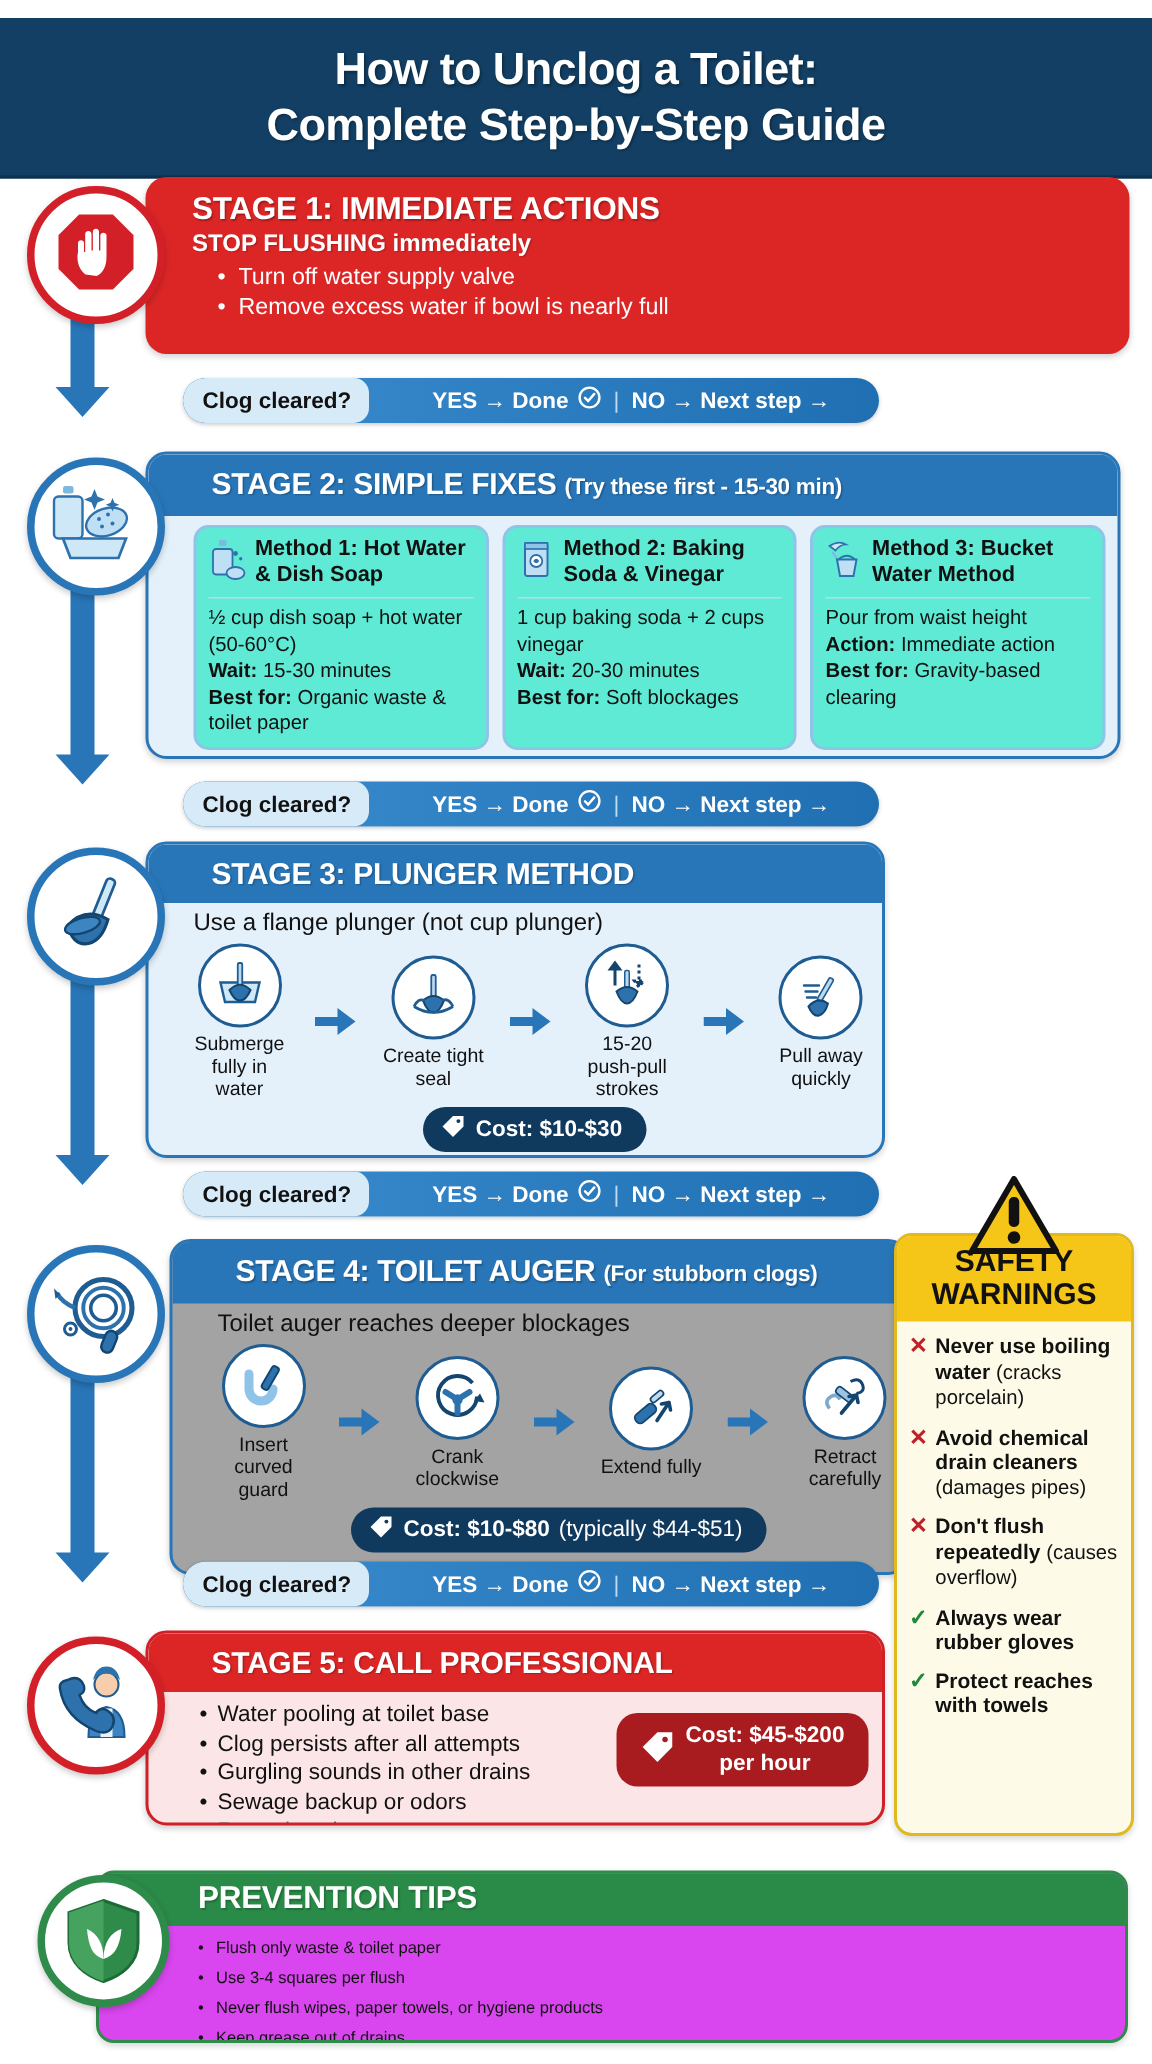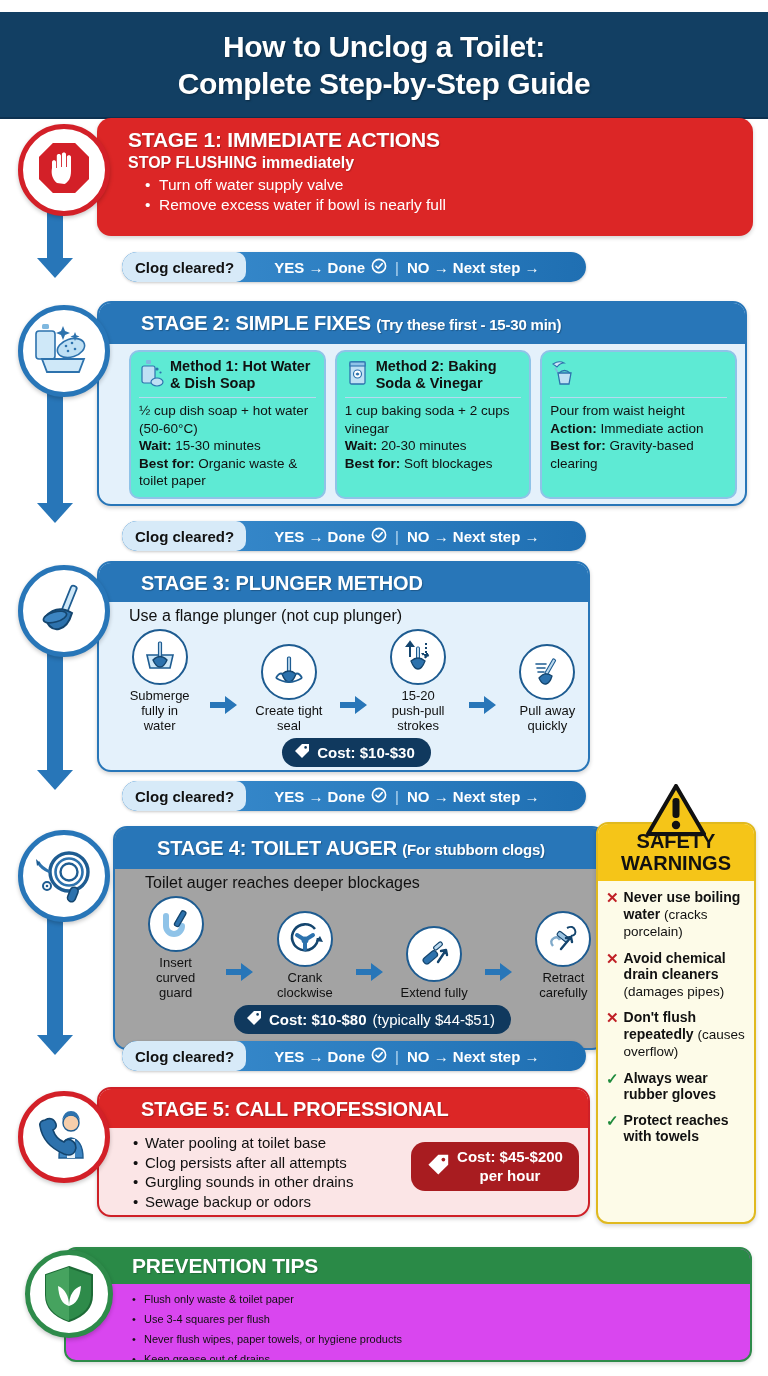--- a/index.html
+++ b/index.html
@@ -73,21 +73,21 @@
   .method hr { border:none; border-top:1px solid #b8d9ef; margin:5px 0 4px 0; }
   .method-lines { font-size:13.5px; line-height:17.5px; color:#111; }
   .method-lines b { font-weight:bold; }
 
   
   #stage3 { left:97px; top:561px; width:493px; height:211px;
             background:#e4f1fb; border:2px solid #2876b8; }
   #stage3 .stage-head { background:#2876b8; }
   .lead { font-size:16px; color:#111; margin:5px 0 2px 30px; }
 
-  .steprow { display:flex; align-items:flex-end; justify-content:center;
+  .steprow { display:flex; align-items:center; justify-content:center;
              padding:2px 6px 0 26px; gap:16px; }
   .step { width:88px; text-align:center; }
   .stepcircle {
     width:56px; height:56px; border-radius:50%; border:2.5px solid #1e5c91;
     margin:0 auto 3px auto; background:#fff;
     display:flex; align-items:center; justify-content:center;
   }
   .steplabel { font-size:13px; line-height:15px; color:#111; }
   .steparrow { width:34px; display:flex; align-items:center; justify-content:center;
                height:56px; }
@@ -128,21 +128,21 @@
     background:linear-gradient(90deg,#3b8ed0 0%, #1f6fb2 100%);
     box-shadow:0 1px 3px rgba(0,0,0,.22);
   }
   .decision .q {
     background:#d7eaf8; color:#111; font-weight:bold; font-size:15px;
     display:flex; align-items:center; padding:0 12px 0 13px;
     border-radius:15px 10px 10px 15px;
   }
   .decision .ans {
     color:#fff; font-weight:bold; font-size:15px;
-    display:flex; align-items:center; gap:6px; padding:0 14px 0 28px;
+    display:flex; align-items:center; gap:6px; padding:0 14px 0 10px;margin-left:32px;
   }
   .decision .sep { color:#bcdcf4; font-weight:normal; padding:0 2px; }
 
   
   .badge {
     position:absolute; border-radius:50%; background:#fff; z-index:4;
     display:flex; align-items:center; justify-content:center;
     box-shadow:0 2px 4px rgba(0,0,0,.22);
   }
   #badge1 { left:18px; top:124px; width:92px; height:92px; border:5px solid #d32028; }
@@ -288,20 +288,21 @@
     <div class="method">
       <div class="method-title-row">
         <span>
           <svg width="26" height="30" viewBox="0 0 26 30">
             <path d="M3 6 q6 -4 11 -1 q-4 0 -7 4 z" fill="#cfe8f8" stroke="#2d72ad" stroke-width="1.1"></path>
             <path d="M5 10 q3 4 5 9" stroke="#7fb8df" stroke-width="1.4" fill="none"></path>
             <path d="M8 15 h13 l-2 11 h-9 z" fill="#bfe0f4" stroke="#2d72ad" stroke-width="1.3"></path>
             <path d="M9 15 q5.5 -5 11 0" fill="none" stroke="#2d72ad" stroke-width="1.2"></path>
           </svg>
         </span>
+        <span class="method-title">Method 3: Bucket Water Method</span>
       </div>
       <hr>
       <div class="method-lines">
         <div><span>Pour from waist height</span></div>
         <div><b>Action:</b><span> Immediate action</span></div>
         <div><b>Best for:</b><span> Gravity-based clearing</span></div>
       </div>
     </div>
 
   </div>

